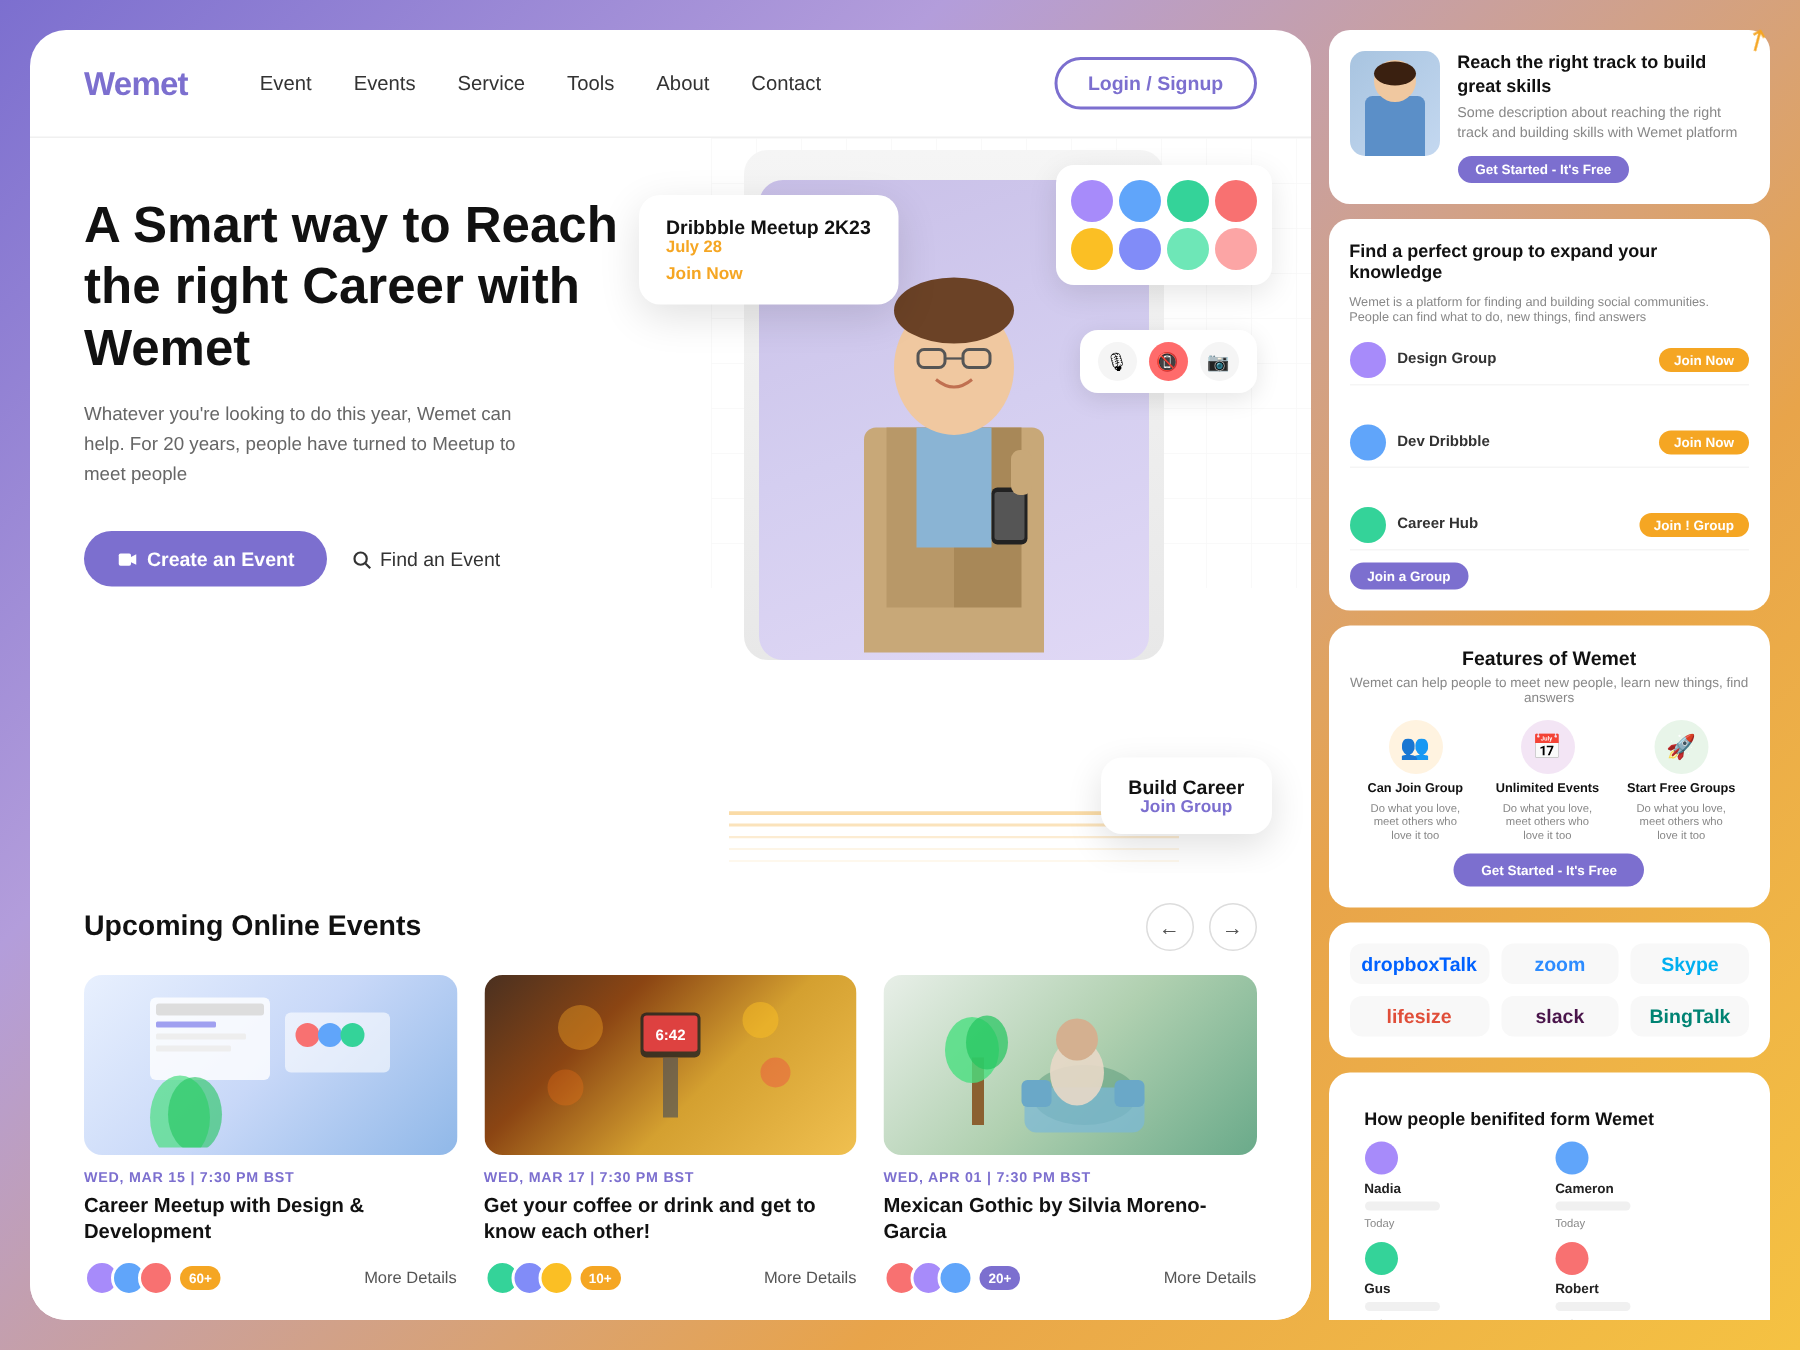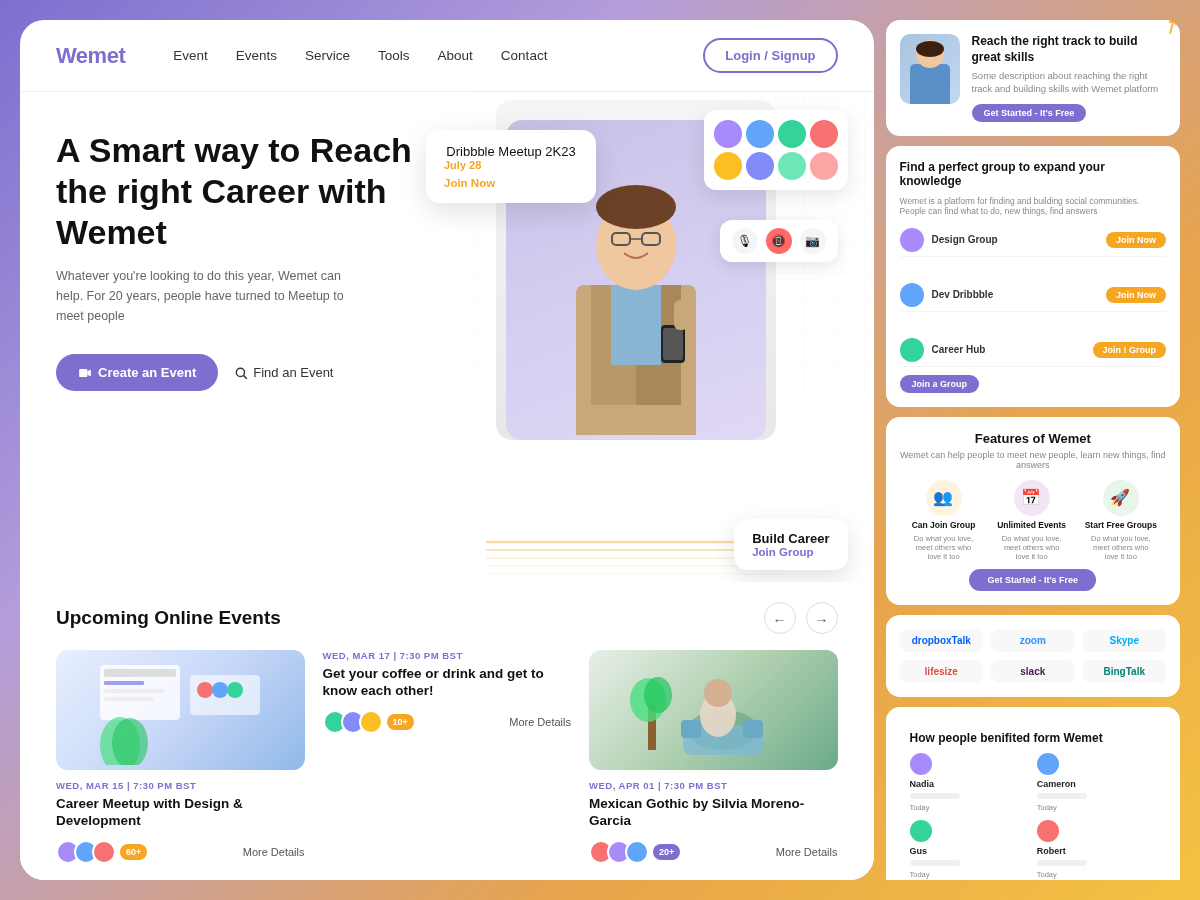--- a/index.html
+++ b/index.html
@@ -160,21 +160,21 @@
       top: 30px;
       background: #fff;
       border-radius: 14px;
       padding: 14px 18px;
       box-shadow: 0 8px 28px rgba(0,0,0,0.12);
       min-width: 170px;
       z-index: 5;
     }
     .event-card-title {
       font-size: 13px;
-      font-weight: 400;
+      font-weight: 700;
       color: #111;
       text-align: center;
     }
     .event-card-date {
       font-size: 11px;
       color: #888;
       margin-bottom: 6px;
     }
     .event-card-date span { color: #f5a623; font-weight: 600; }
     .join-now {
@@ -230,26 +230,27 @@
       border-radius: 50%;
       display: flex;
       align-items: center;
       justify-content: center;
       font-size: 12px;
     }
     
     .build-career-card {
       position: absolute;
       right: -10px;
-      bottom: 12px;
+      bottom: 26px;
       background: #fff;
       border-radius: 14px;
       padding: 12px 18px;
       box-shadow: 0 8px 24px rgba(0,0,0,0.12);
       z-index: 5;
+      text-align: center;
     }
     .build-career-title {
       font-size: 13px;
       font-weight: 700;
       color: #111;
     }
     .join-group-link {
       color: #7c6fcf;
       font-size: 11.5px;
       font-weight: 700;
@@ -544,21 +545,21 @@
     }
     .comp-logos {
       display: grid;
       grid-template-columns: repeat(3, 1fr);
       gap: 8px;
     }
     .comp-logo {
       background: #f8f8f8;
       border-radius: 8px;
       padding: 6px 8px;
-      font-size: 10px;
+      font-size: 13px;
       font-weight: 700;
       color: #555;
       text-align: center;
       display: flex;
       align-items: center;
       justify-content: center;
     }
     .comp-logo.zoom { color: #2d8cff; }
     .comp-logo.skype { color: #00aff0; }
     .comp-logo.slack { color: #4a154b; }
@@ -771,20 +772,37 @@
             <div class="att-avatar" style="background:#a78bfa;width:24px;height:24px;border-radius:50%;border:2px solid #fff;"></div>
             <div class="att-avatar" style="background:#60a5fa;width:24px;height:24px;border-radius:50%;border:2px solid #fff;margin-left:-6px;"></div>
             <div class="att-avatar" style="background:#f87171;width:24px;height:24px;border-radius:50%;border:2px solid #fff;margin-left:-6px;"></div>
             <span class="att-count">60+</span>
           </div>
           <a class="more-details" href="#">More Details</a>
         </div>
       </div>
 
       <div class="event-item">
+        <div class="event-img">
+          <div class="event-img-inner event-img-2">
+            <svg width="180" height="110" viewBox="0 0 180 110" xmlns="http://www.w3.org/2000/svg">
+
+              <rect x="70" y="20" width="40" height="30" rx="4" fill="#222" opacity="0.8"></rect>
+              <rect x="85" y="50" width="10" height="40" fill="#555" opacity="0.7"></rect>
+
+              <circle cx="30" cy="30" r="15" fill="#f5a623" opacity="0.4"></circle>
+              <circle cx="150" cy="25" r="12" fill="#fbbf24" opacity="0.5"></circle>
+              <circle cx="160" cy="60" r="10" fill="#ef4444" opacity="0.4"></circle>
+              <circle cx="20" cy="70" r="12" fill="#f97316" opacity="0.3"></circle>
+
+              <rect x="72" y="22" width="36" height="24" rx="2" fill="#ef4444" opacity="0.9"></rect>
+              <text x="90" y="38" text-anchor="middle" fill="#fff" font-size="10" font-weight="bold">6:42</text>
+            </svg>
+          </div>
+        </div>
         <div class="event-date-badge">WED, MAR 17  |  7:30 PM BST</div>
         <div class="event-name">Get your coffee or drink and get to know each other!</div>
         <div class="event-footer">
           <div class="attendee-avatars">
             <div class="att-avatar" style="background:#34d399;width:24px;height:24px;border-radius:50%;border:2px solid #fff;"></div>
             <div class="att-avatar" style="background:#818cf8;width:24px;height:24px;border-radius:50%;border:2px solid #fff;margin-left:-6px;"></div>
             <div class="att-avatar" style="background:#fbbf24;width:24px;height:24px;border-radius:50%;border:2px solid #fff;margin-left:-6px;"></div>
             <span class="att-count">10+</span>
           </div>
           <a class="more-details" href="#">More Details</a>

